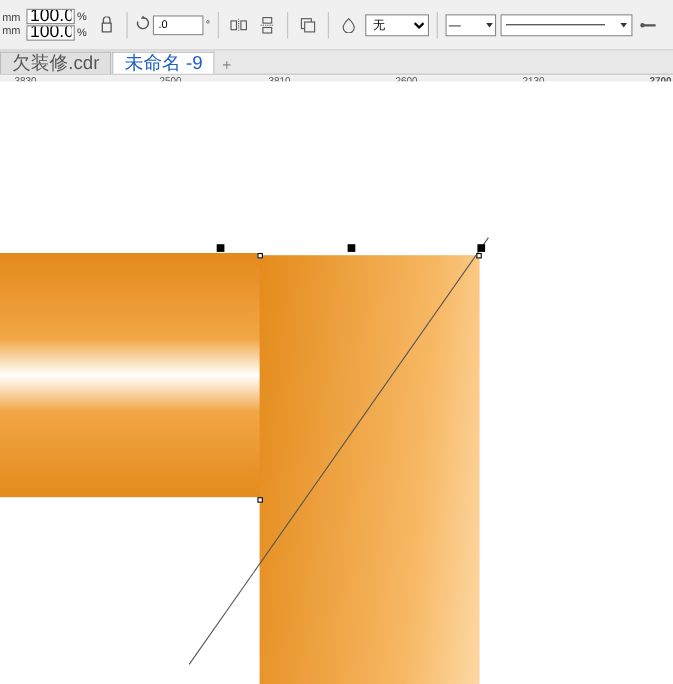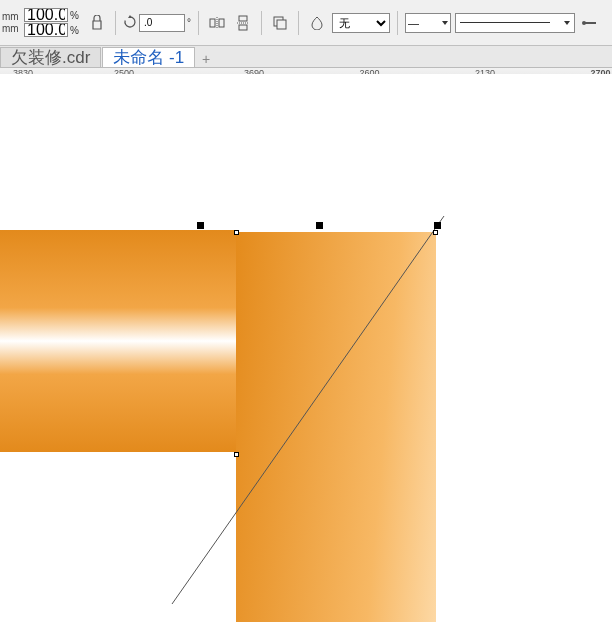--- a/index.html
+++ b/index.html
@@ -277,40 +277,40 @@
   <div class="tb-btn">
     <svg width="16" height="12" viewBox="0 0 16 12">
         <line x1="2" y1="6" x2="14" y2="6" stroke="#555" stroke-width="2"></line>
         <circle cx="2" cy="6" r="2" fill="#555"></circle>
       </svg>
   </div>
 </div>
 
 <div class="tabbar">
   <div class="tab">欠装修.cdr</div>
-  <div class="tab active">未命名 -1</div>
+  <div class="tab active">未命名 -9</div>
   <div class="tab-add">+</div>
 </div>
 
 <div class="ruler-h" id="ruler">
     <div class="ruler-tick minor" style="left: 0px;"></div>
     <div class="ruler-tick major" style="left: 23.0943px;"></div>
     <div class="ruler-label" style="left: 13.0943px;">3830</div>
     <div class="ruler-tick minor" style="left: 46.1887px;"></div>
     <div class="ruler-tick minor" style="left: 69.283px;"></div>
     <div class="ruler-tick minor" style="left: 92.3774px;"></div>
     <div class="ruler-tick minor" style="left: 115.472px;"></div>
     <div class="ruler-tick major" style="left: 138.566px;"></div>
-    <div class="ruler-label" style="left: 114px;">2500</div>
+    <div class="ruler-label" style="left: 145px;">2500</div>
     <div class="ruler-tick minor" style="left: 161.66px;"></div>
     <div class="ruler-tick minor" style="left: 184.755px;"></div>
     <div class="ruler-tick minor" style="left: 207.849px;"></div>
     <div class="ruler-tick minor" style="left: 230.943px;"></div>
     <div class="ruler-tick major" style="left: 254.038px;"></div>
-    <div class="ruler-label" style="left: 244.038px;">3690</div>
+    <div class="ruler-label" style="left: 244.038px;">3810</div>
     <div class="ruler-tick minor" style="left: 277.132px;"></div>
     <div class="ruler-tick minor" style="left: 300.226px;"></div>
     <div class="ruler-tick minor" style="left: 323.321px;"></div>
     <div class="ruler-tick minor" style="left: 346.415px;"></div>
     <div class="ruler-tick major" style="left: 369.509px;"></div>
     <div class="ruler-label" style="left: 359.509px;">2600</div>
     <div class="ruler-tick minor" style="left: 392.604px;"></div>
     <div class="ruler-tick minor" style="left: 415.698px;"></div>
     <div class="ruler-tick minor" style="left: 438.792px;"></div>
     <div class="ruler-tick minor" style="left: 461.887px;"></div>

